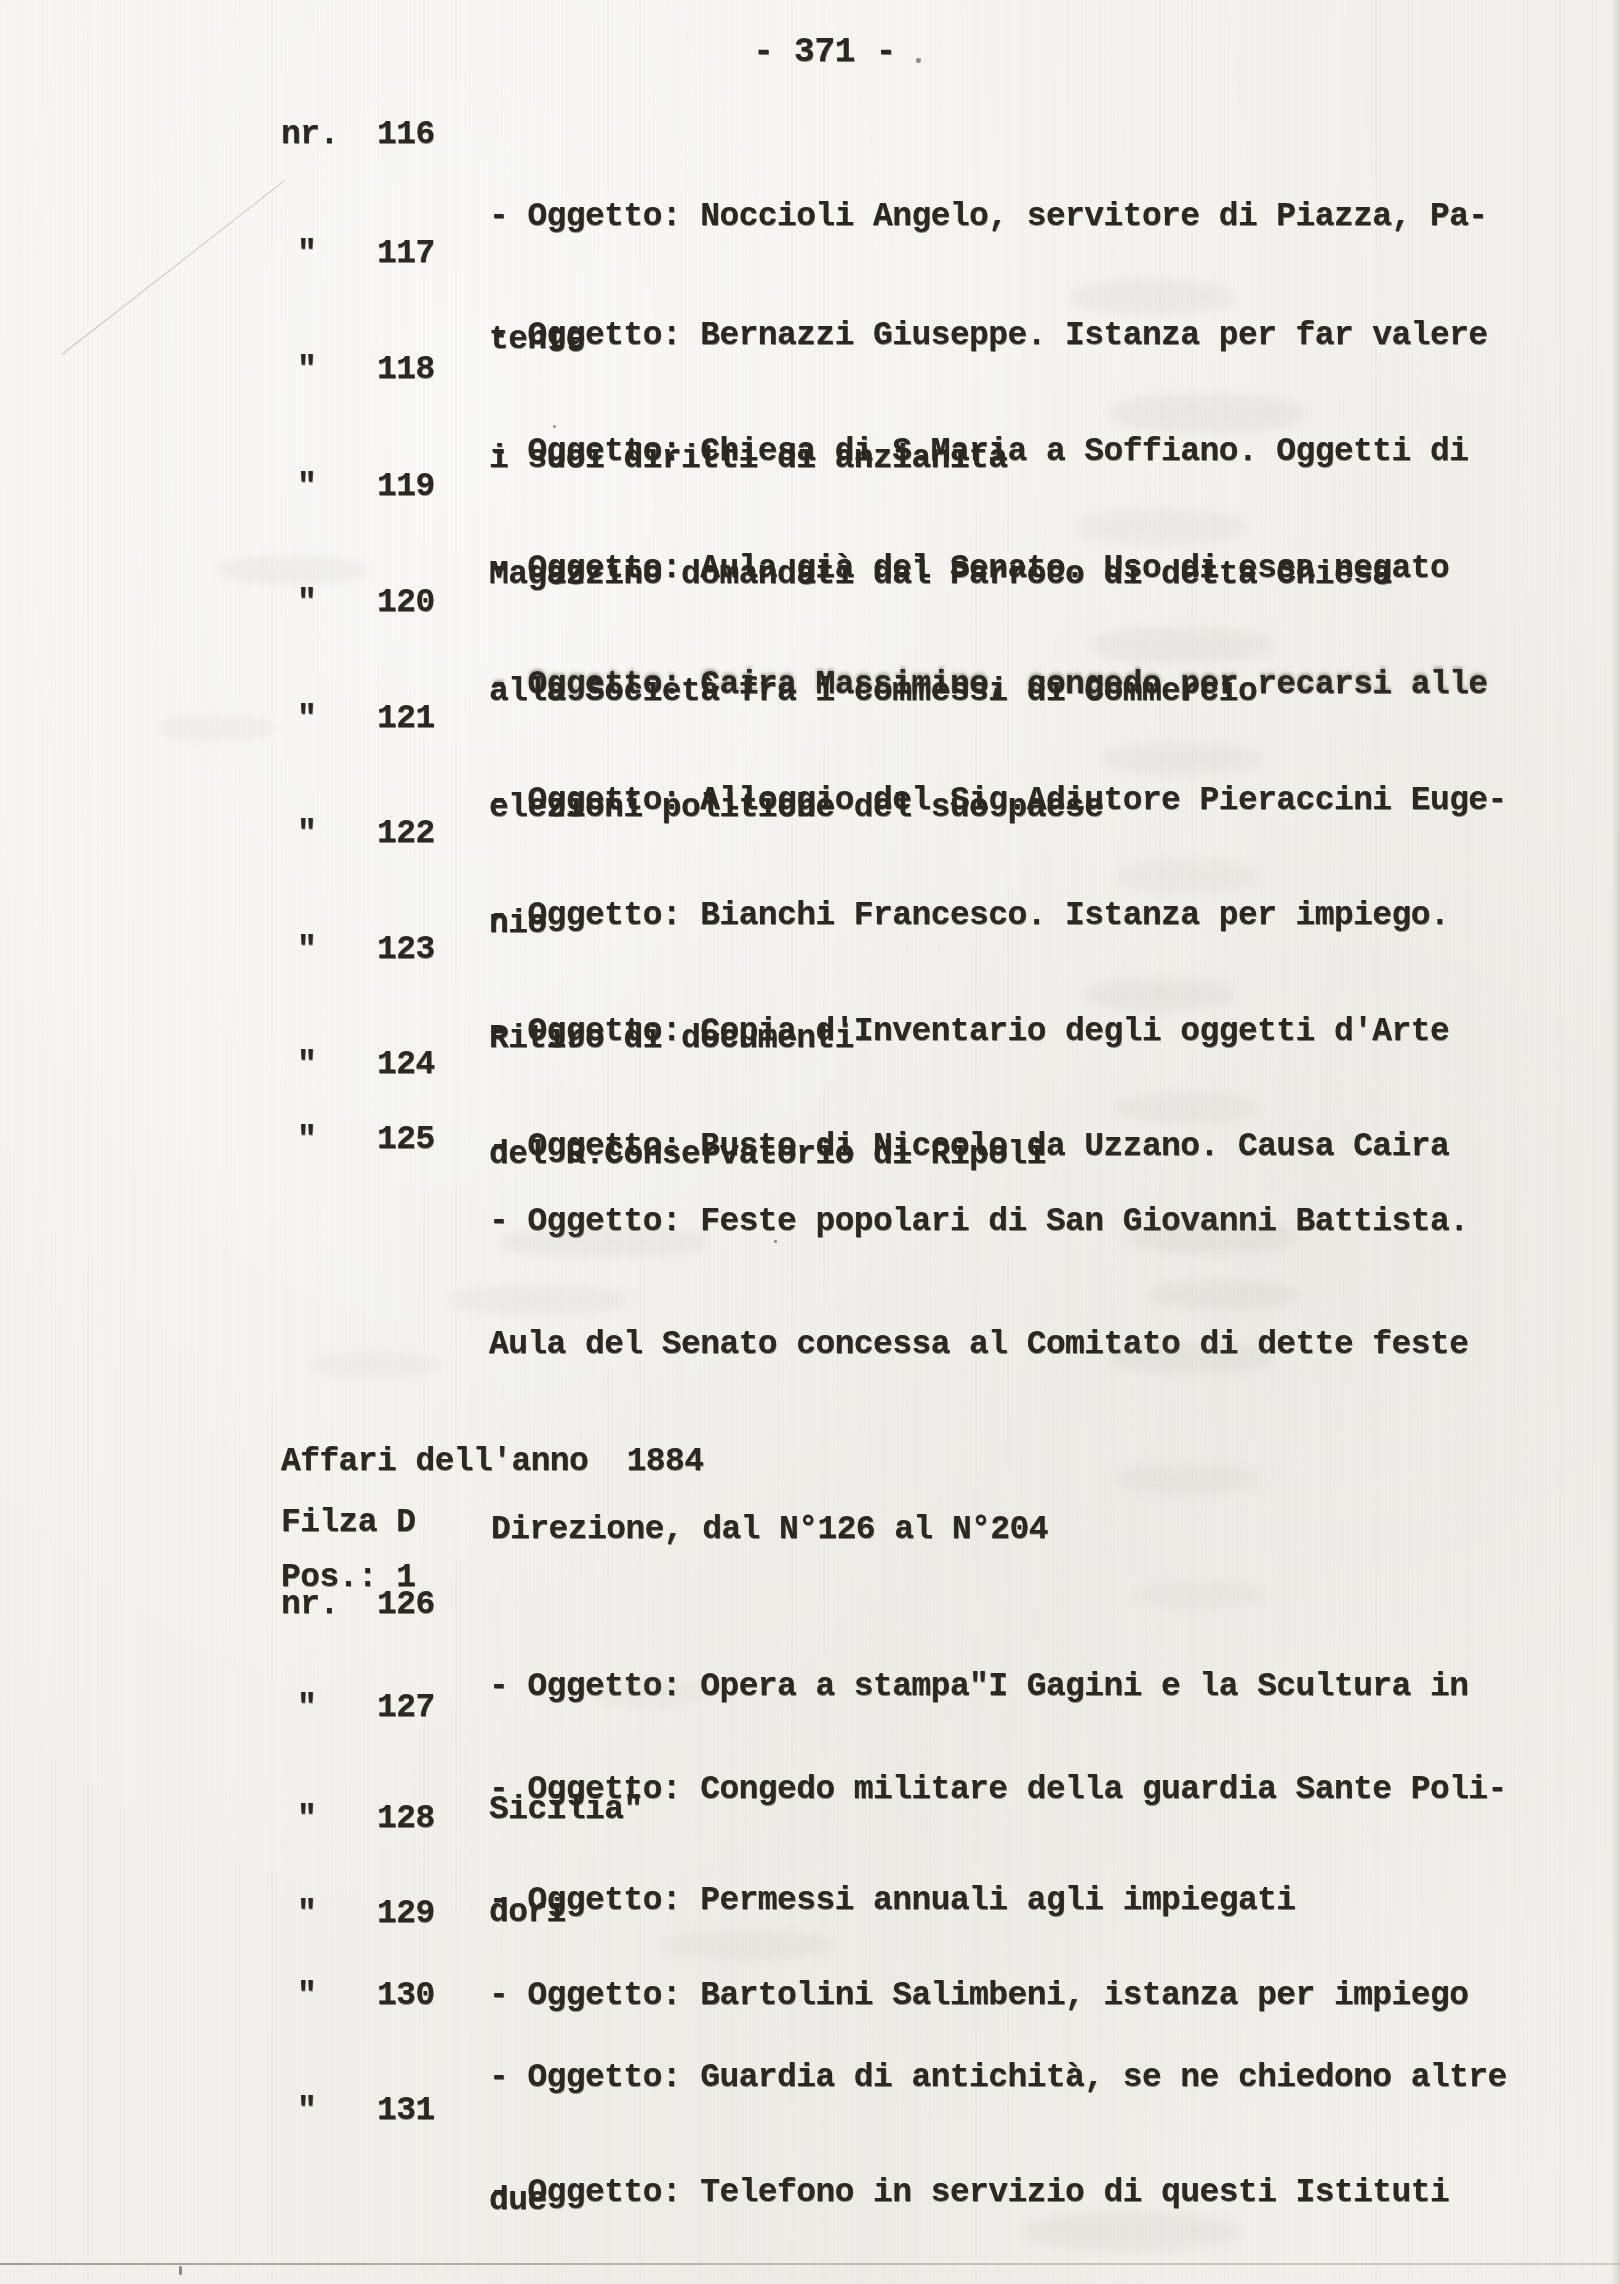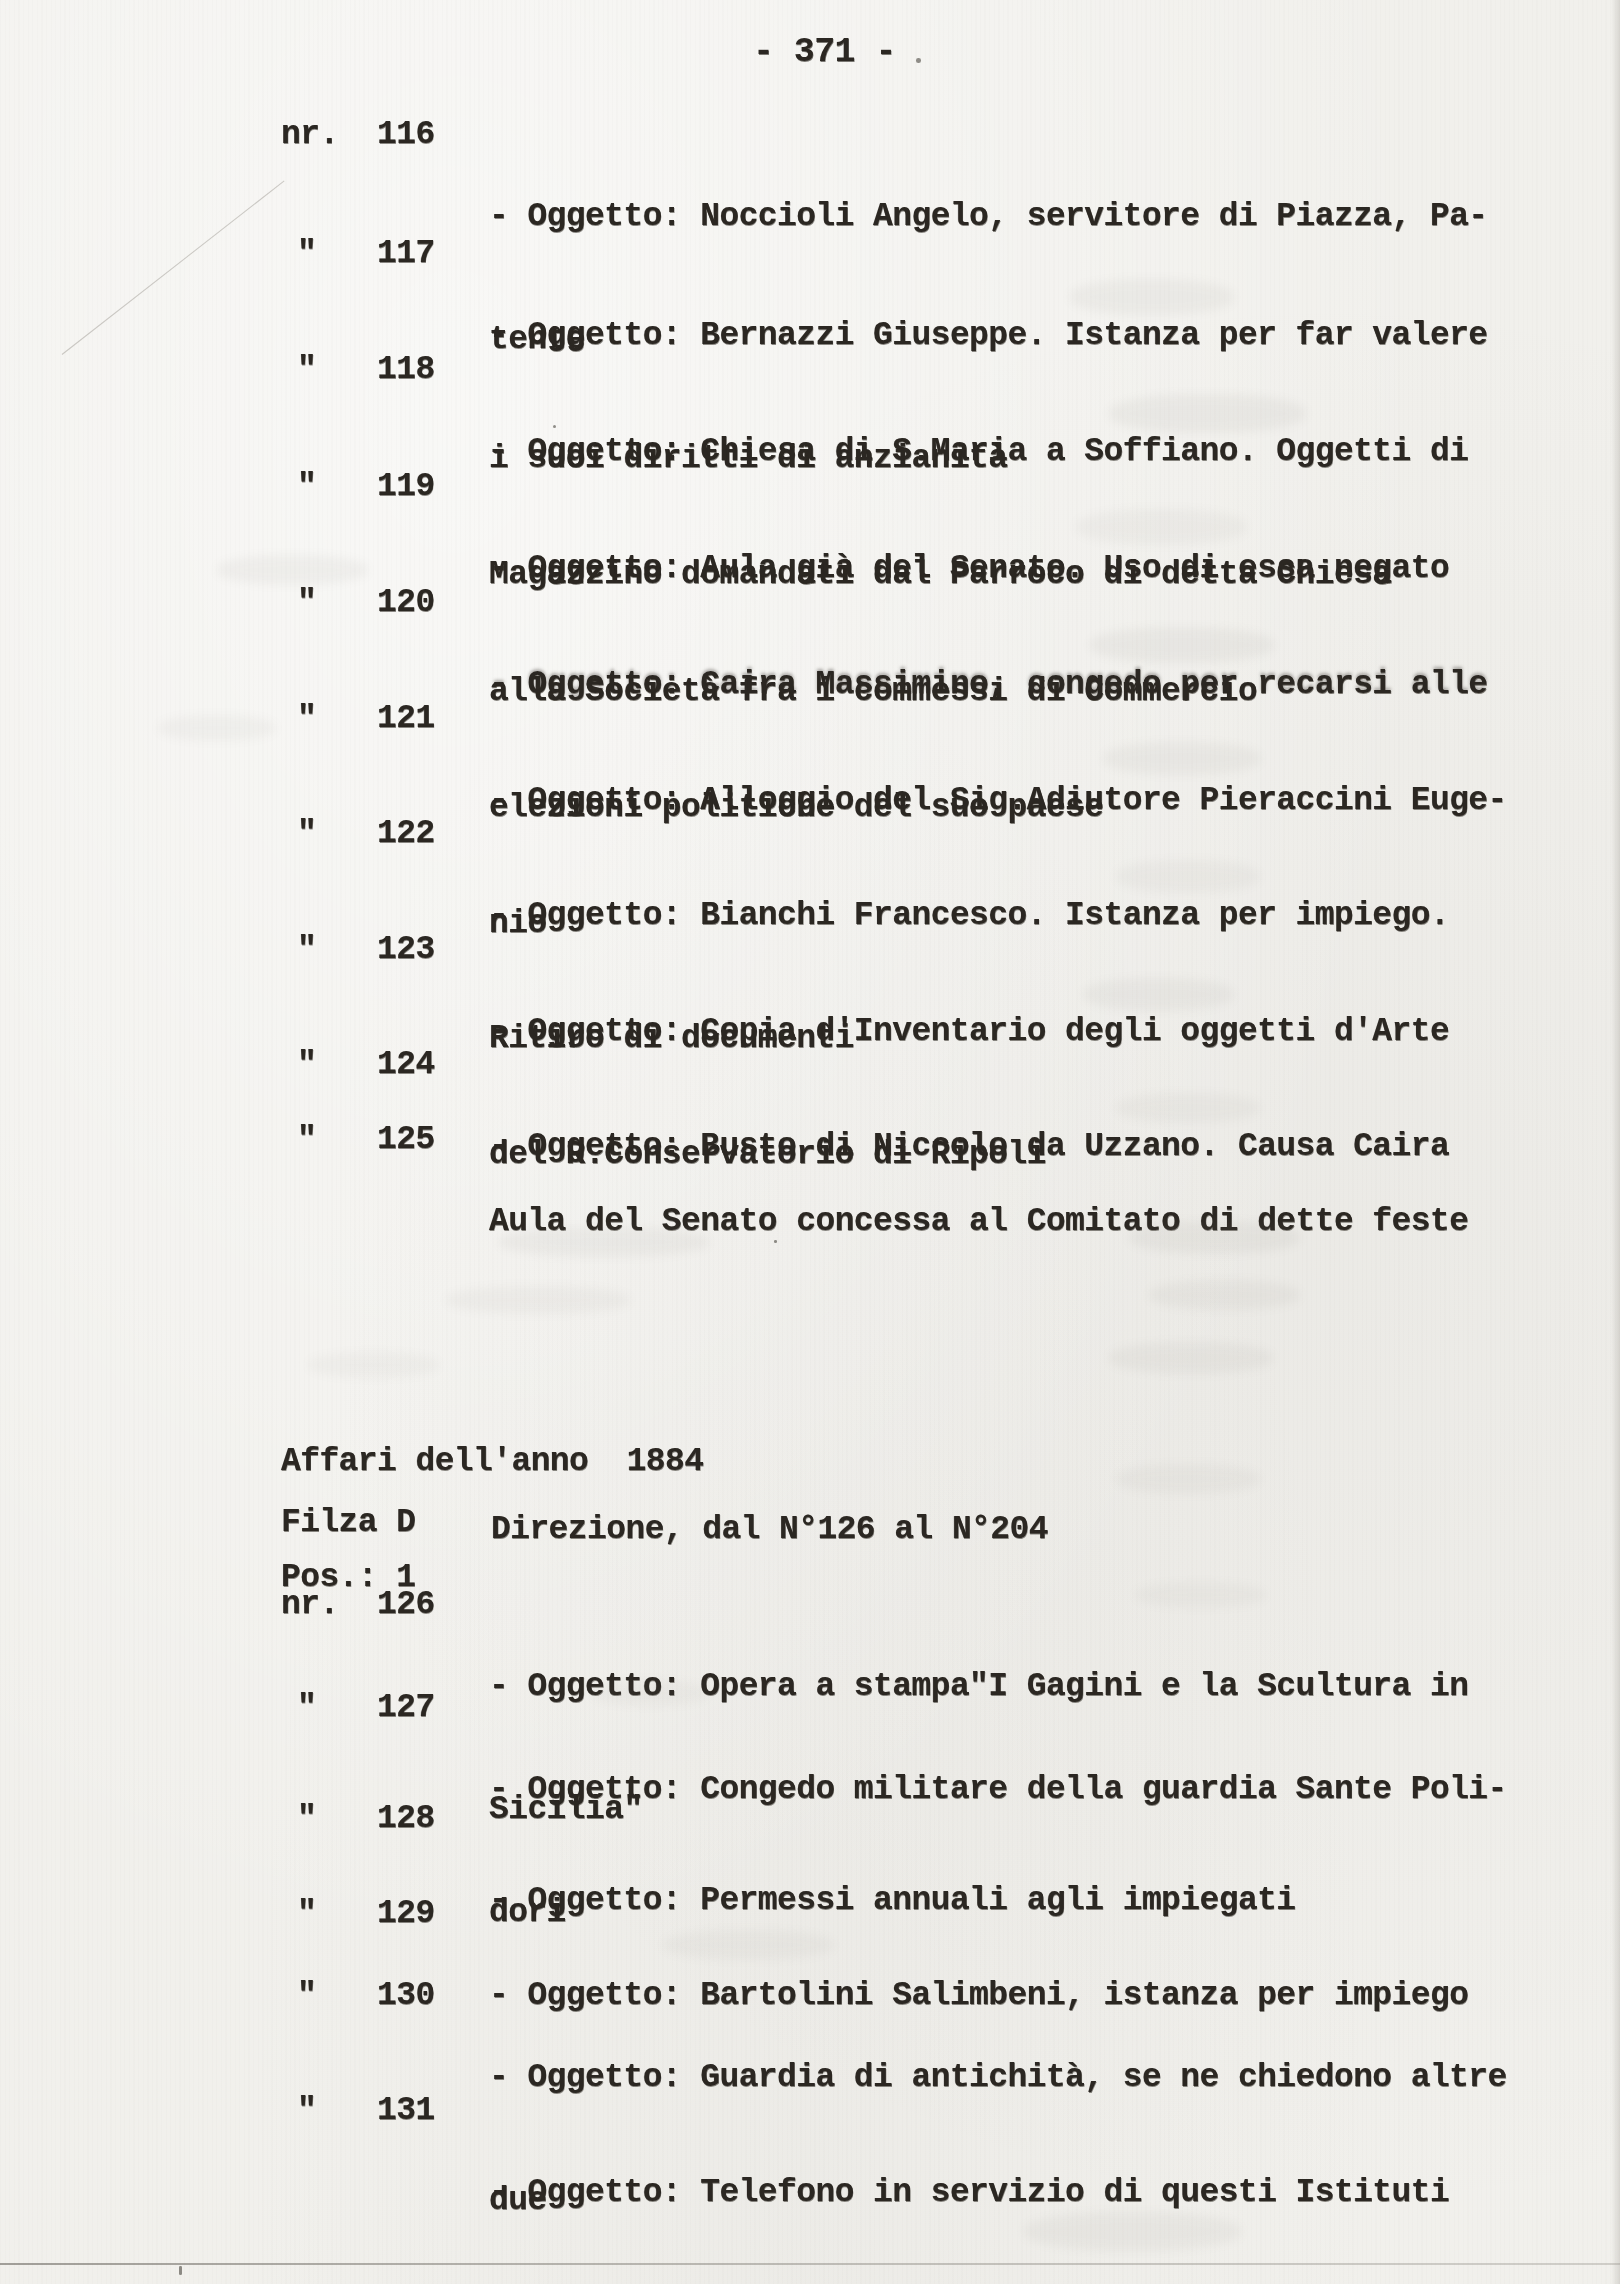--- a/index.html
+++ b/index.html
@@ -183,20 +183,21 @@
     <span class="num">124</span>
     <div class="txt">
       <div class="line">- Oggetto: Busto di Niccolo da Uzzano. Causa Caira</div>
     </div>
   </div>
 
   <div class="row ink" style="top:1119px">
     <span class="lbl lbl-ditto">"</span>
     <span class="num">125</span>
     <div class="txt">
+      <div class="line">- Oggetto: Feste popolari di San Giovanni Battista.</div>
       <div class="line">Aula del Senato concessa al Comitato di dette feste</div>
     </div>
   </div>
 
   <div class="row ink" style="top:1393px">
     <span class="heading">Affari dell'anno  1884</span>
   </div>
   <div class="row ink" style="top:1454px">
     <span class="heading">Filza D</span>
   </div>

